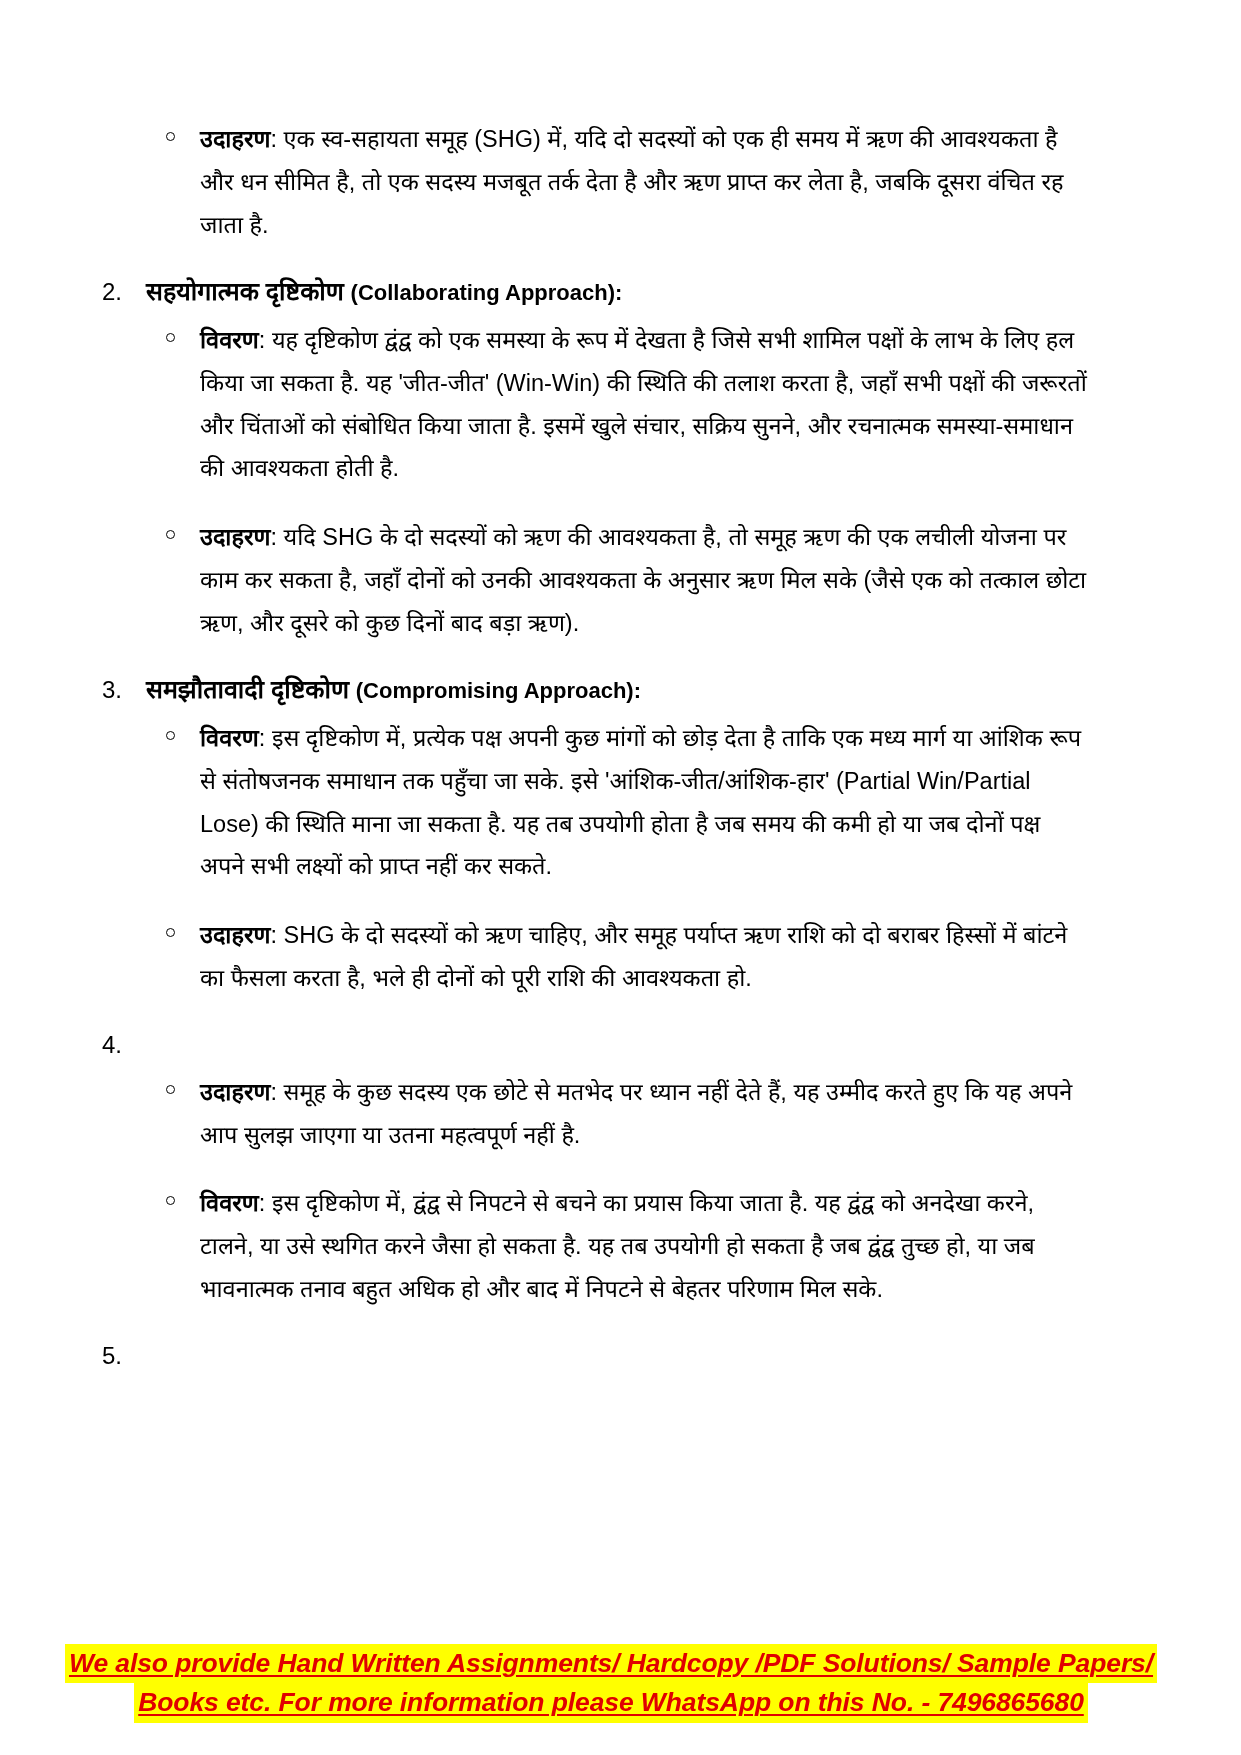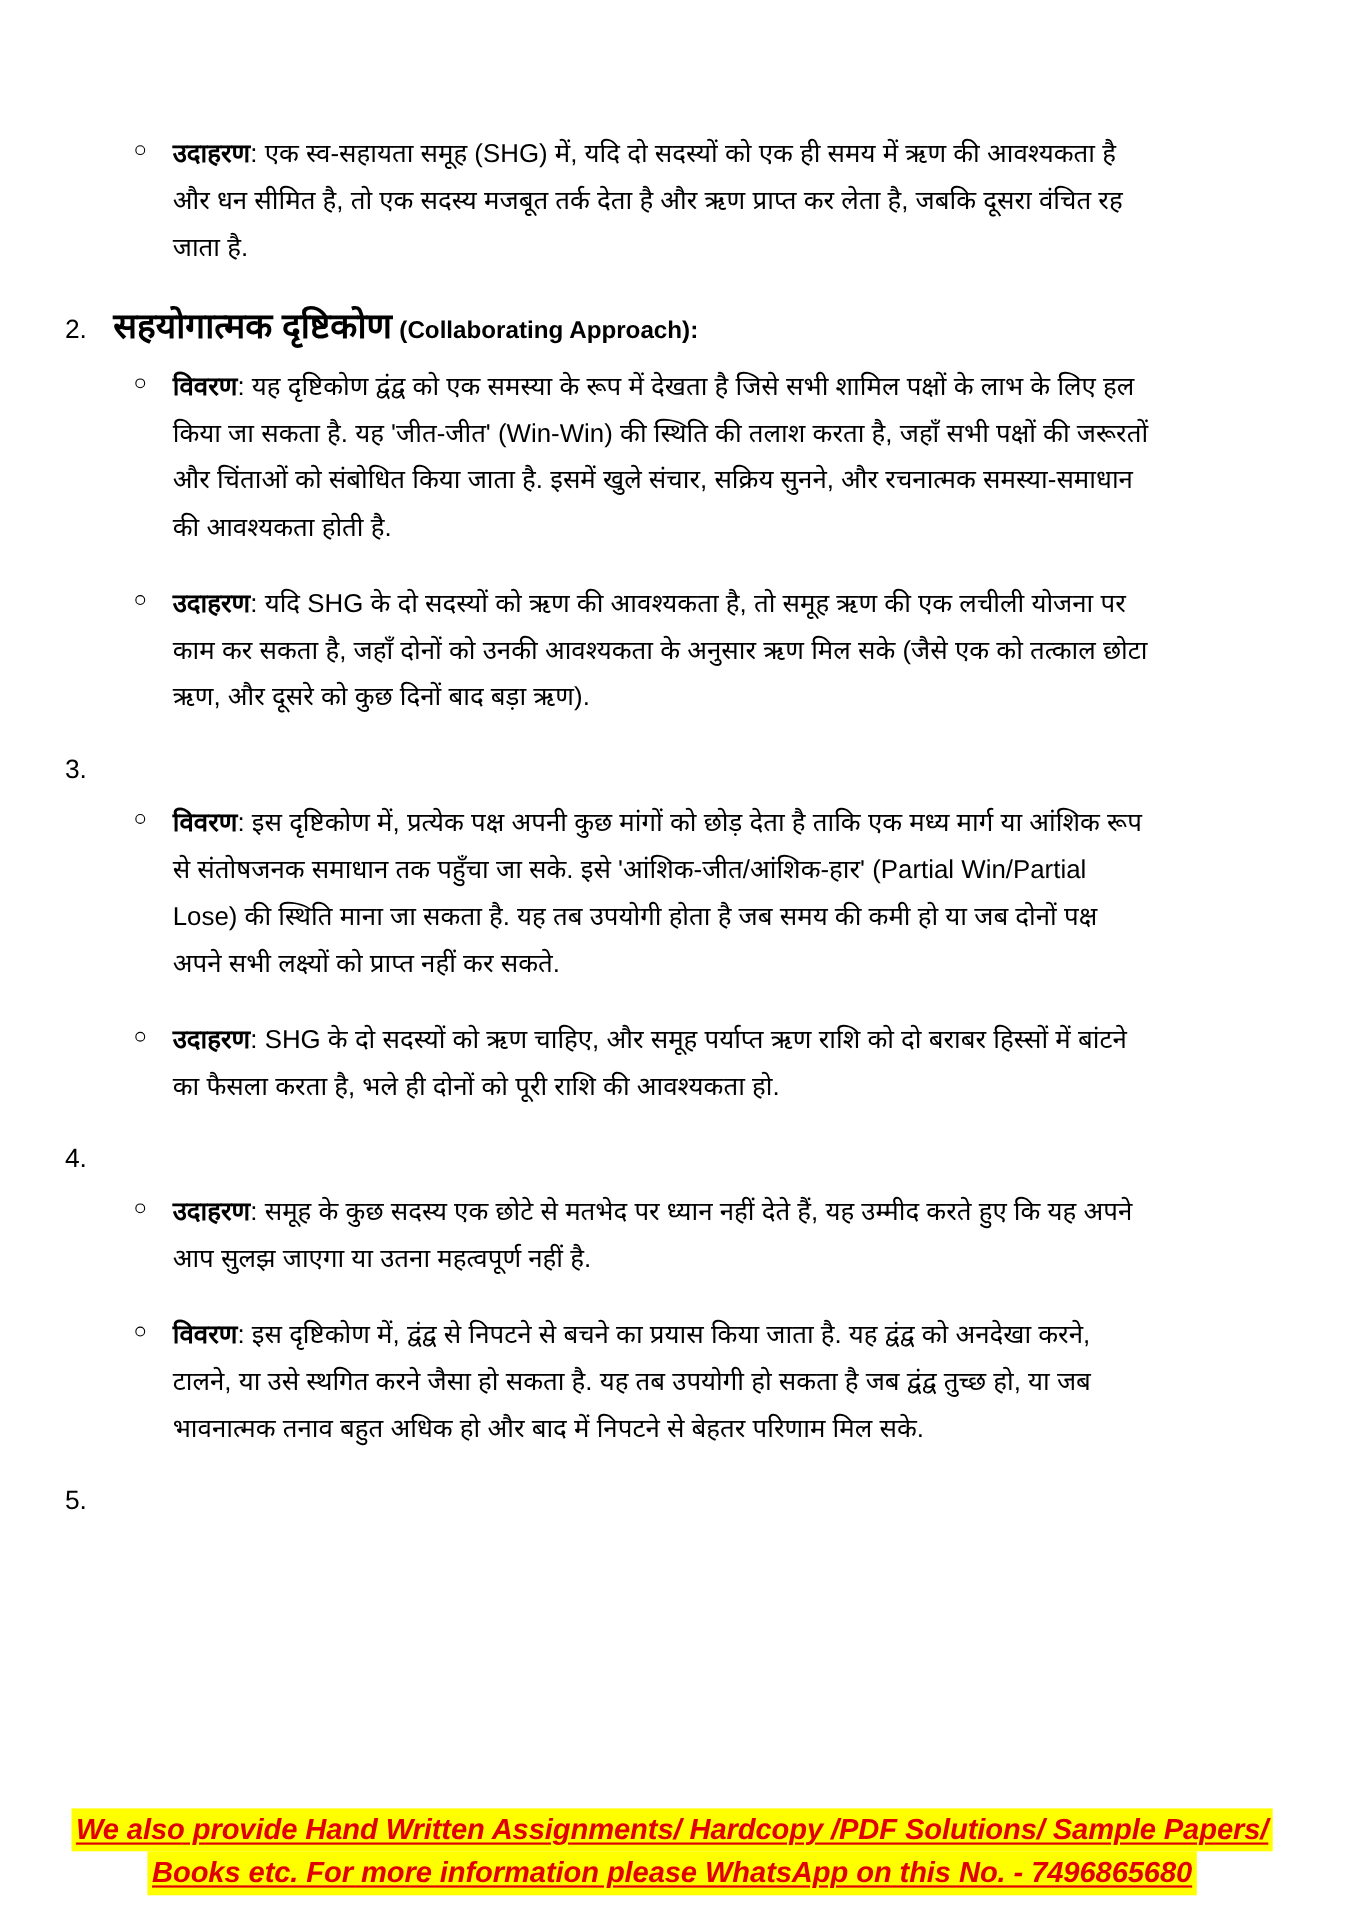--- a/index.html
+++ b/index.html
@@ -14,21 +14,21 @@
     font-family: "Liberation Serif", "DejaVu Serif", serif;
     color: #000000;
     position: relative;
     -webkit-font-smoothing: antialiased;
   }
 
   .page {
     width: 1222px;
     min-height: 1755px;
     box-sizing: border-box;
-    padding: 118px 88px 0 45px;
+    padding: 118px 88px 0 88px;
     position: relative;
   }
   .num-heading {
     display: flex;
     align-items: baseline;
     padding-left: 14px;
     margin: 26px 0 8px 0;
   }
   .num-marker {
     flex: 0 0 auto;
@@ -38,21 +38,21 @@
     font-family: "Liberation Sans", "DejaVu Sans", sans-serif;
     color: #000;
   }
   .num-heading-text {
     font-size: 24px;
     line-height: 1.55;
     font-family: "Liberation Sans", "DejaVu Sans", sans-serif;
   }
   .num-heading-text .hi {
     font-weight: bold;
-    font-size: 32px;
+    font-size: 25px;
   }
   .num-heading-text .en {
     font-weight: bold;
     font-size: 22px;
     text-align: right;
   }
   .sub-item {
     display: flex;
     align-items: flex-start;
     margin: 0 0 26px 0;
@@ -143,20 +143,21 @@
 
     <div class="sub-item">
       <div class="sub-marker">
         <span class="circle-glyph"></span>
       </div>
       <div class="sub-body"><span class="lbl">उदाहरण</span><span>: </span><span>यदि SHG के दो सदस्यों को ऋण की आवश्यकता है, तो समूह ऋण की एक लचीली योजना पर काम कर सकता है, जहाँ दोनों को उनकी आवश्यकता के अनुसार ऋण मिल सके (जैसे एक को तत्काल छोटा ऋण, और दूसरे को कुछ दिनों बाद बड़ा ऋण).</span></div>
     </div>
 
     <div class="num-heading">
       <div class="num-marker">3.</div>
+      <div class="num-heading-text"><span class="hi">समझौतावादी दृष्टिकोण</span> <span class="en">(Compromising Approach):</span></div>
     </div>
 
     <div class="sub-item">
       <div class="sub-marker">
         <span class="circle-glyph"></span>
       </div>
       <div class="sub-body"><span class="lbl">विवरण</span><span>: </span><span>इस दृष्टिकोण में, प्रत्येक पक्ष अपनी कुछ मांगों को छोड़ देता है ताकि एक मध्य मार्ग या आंशिक रूप से संतोषजनक समाधान तक पहुँचा जा सके. इसे 'आंशिक-जीत/आंशिक-हार' (Partial Win/Partial Lose) की स्थिति माना जा सकता है. यह तब उपयोगी होता है जब समय की कमी हो या जब दोनों पक्ष अपने सभी लक्ष्यों को प्राप्त नहीं कर सकते.</span></div>
     </div>
 
     <div class="sub-item">

